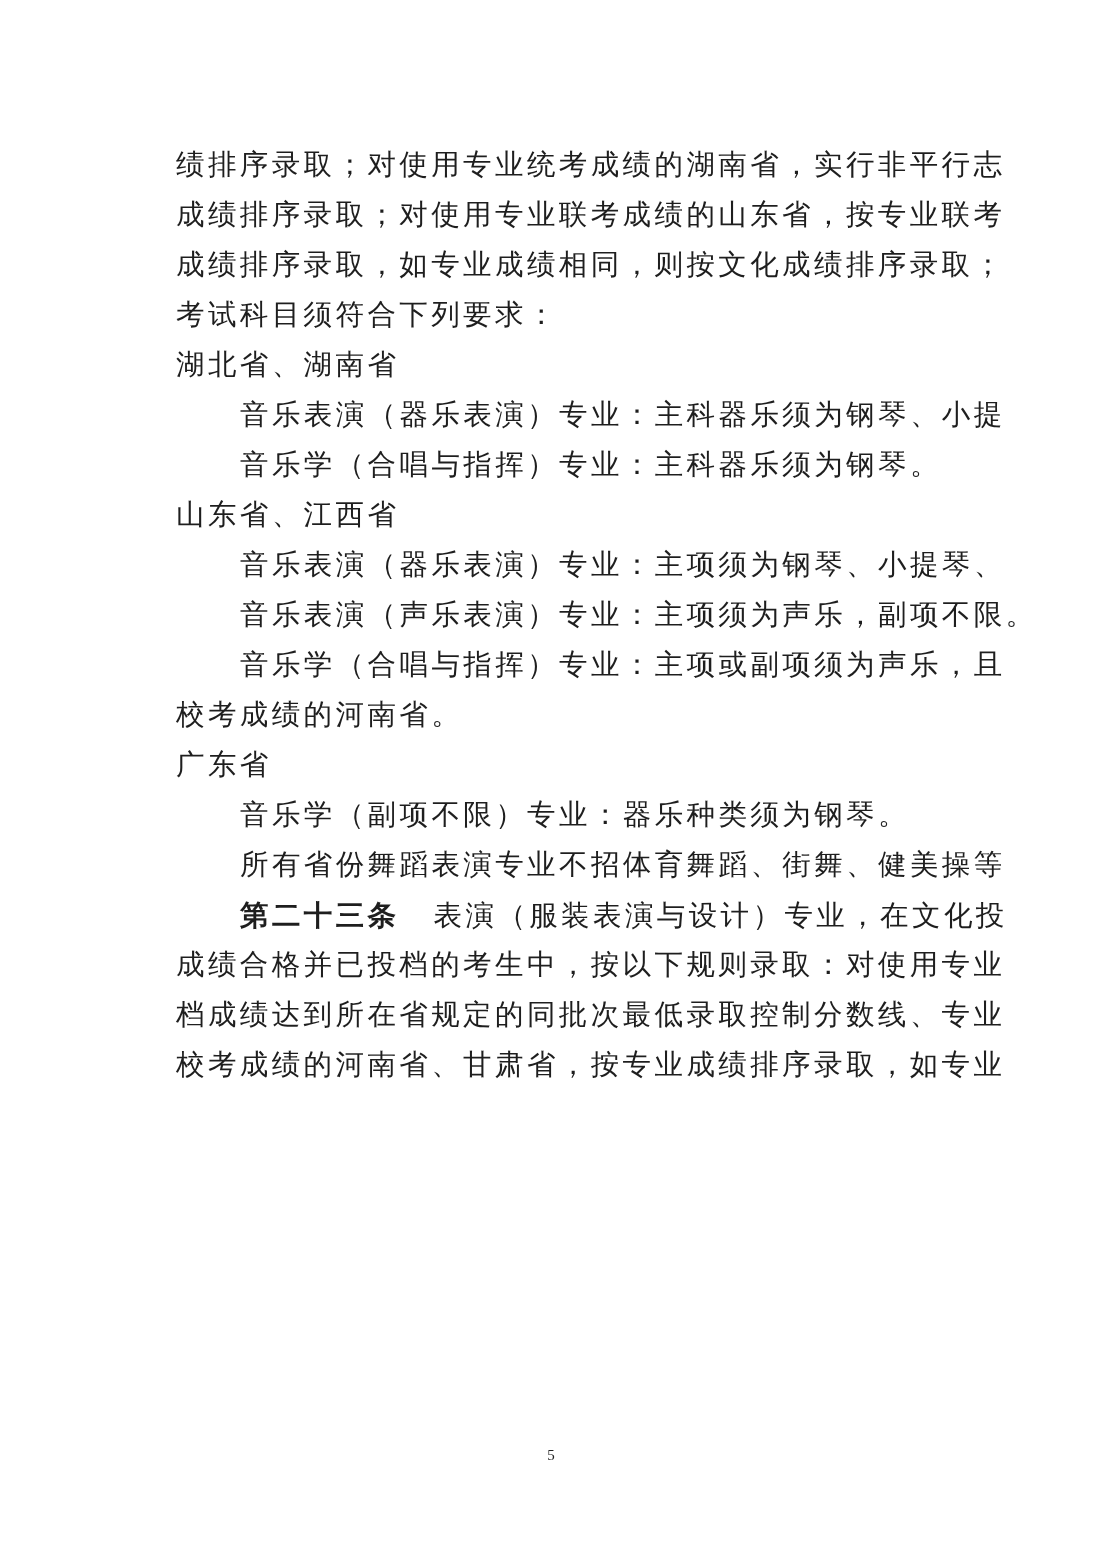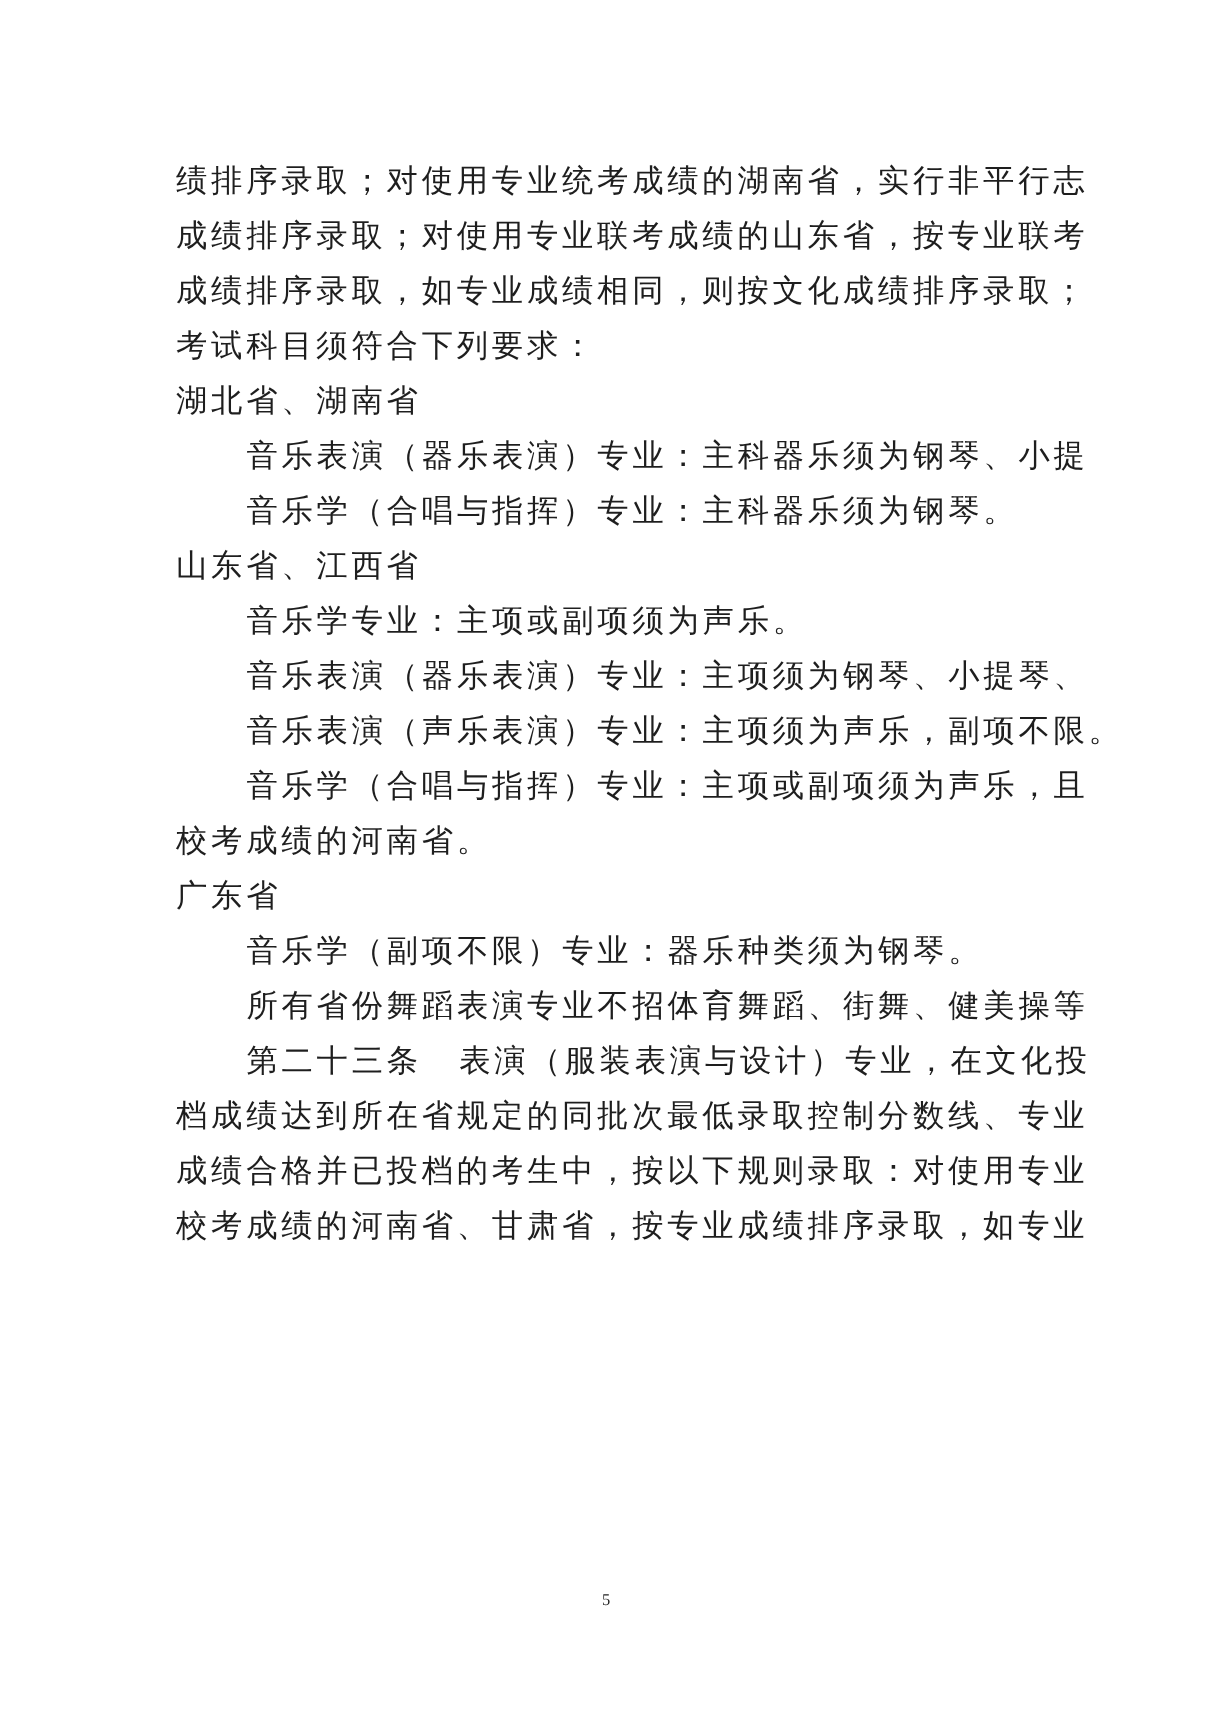--- a/index.html
+++ b/index.html
@@ -2,32 +2,32 @@
 <html><head>
 <meta charset="utf-8">
 <style>
   html, body { margin: 0; padding: 0; background: #ffffff; }
   body { width: 1102px; height: 1559px; position: relative; overflow: hidden; }
   .page {
     position: absolute; left: 0; top: 0; width: 1102px; height: 1559px; background: #ffffff;
   }
   .content {
     position: absolute;
-    left: 160px;
+    left: 176px;
     top: 140px;
     width: 768px;
     font-family: "DejaVu Serif", "Liberation Serif", serif;
     font-size: 28.5px;
     letter-spacing: 3.4px;
     line-height: 50px;
     color: #1e1e1e;
   }
   .line { height: 50px; white-space: nowrap; overflow: visible; }
   .indent { padding-left: 64px; }
-  .bold { font-weight: normal; }
+  .bold { font-weight: bold; }
   .gap { display: inline-block; width: 34px; }
   .page-number {
     position: absolute;
     left: 0; width: 1102px;
     top: 1447px;
     text-align: center;
     font-family: "Liberation Serif", serif;
     font-size: 15px;
     color: #222;
   }
@@ -38,31 +38,30 @@
 <div class="page">
   <div class="content">
     <div class="line">绩排序录取；对使用专业统考成绩的湖南省，实行非平行志</div>
     <div class="line">成绩排序录取；对使用专业联考成绩的山东省，按专业联考</div>
     <div class="line">成绩排序录取，如专业成绩相同，则按文化成绩排序录取；</div>
     <div class="line">考试科目须符合下列要求：</div>
     <div class="line">湖北省、湖南省</div>
     <div class="line indent">音乐表演（器乐表演）专业：主科器乐须为钢琴、小提</div>
     <div class="line indent">音乐学（合唱与指挥）专业：主科器乐须为钢琴。</div>
     <div class="line">山东省、江西省</div>
-    <div class="line indent">音乐学专业：主项或副项须为声乐。</div>
     <div class="line indent">音乐表演（器乐表演）专业：主项须为钢琴、小提琴、</div>
     <div class="line indent">音乐表演（声乐表演）专业：主项须为声乐，副项不限。</div>
     <div class="line indent">音乐学（合唱与指挥）专业：主项或副项须为声乐，且</div>
     <div class="line">校考成绩的河南省。</div>
     <div class="line">广东省</div>
     <div class="line indent">音乐学（副项不限）专业：器乐种类须为钢琴。</div>
     <div class="line indent">所有省份舞蹈表演专业不招体育舞蹈、街舞、健美操等</div>
 
     <div class="line indent">
       <span class="bold">第二十三条</span><span class="gap"></span><span>表演（服装表演与设计）专业，在文化投</span>
     </div>
+    <div class="line">成绩合格并已投档的考生中，按以下规则录取：对使用专业</div>
     <div class="line">档成绩达到所在省规定的同批次最低录取控制分数线、专业</div>
-    <div class="line">成绩合格并已投档的考生中，按以下规则录取：对使用专业</div>
     <div class="line">校考成绩的河南省、甘肃省，按专业成绩排序录取，如专业</div>
   </div>
 
   <div class="page-number">5</div>
 </div>
 
 </body></html>

